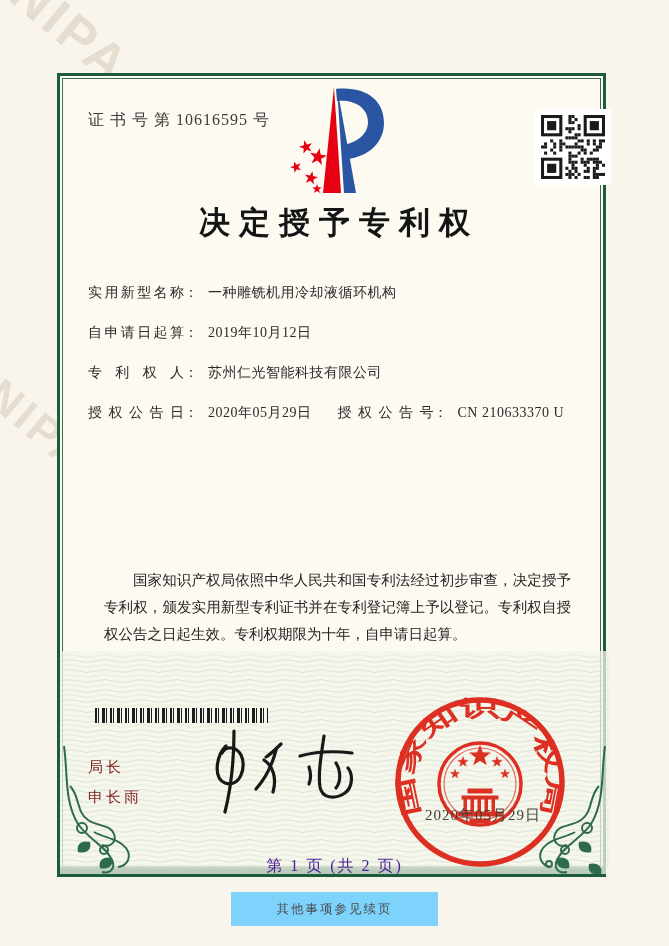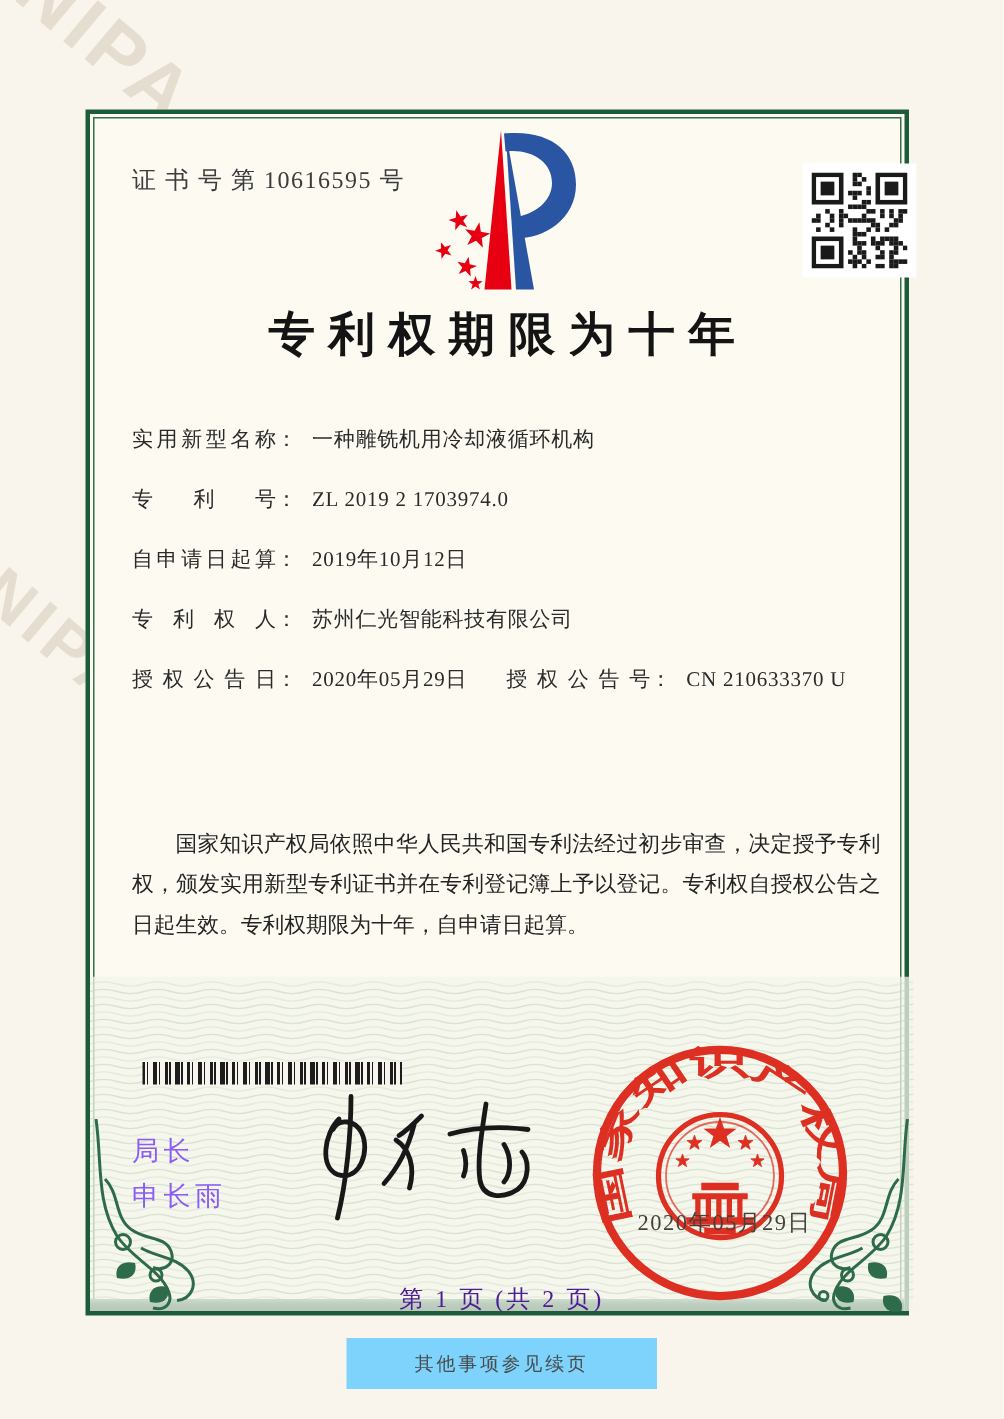--- a/index.html
+++ b/index.html
@@ -66,34 +66,34 @@
   }
   .f-colon{margin-right:10px;}
   .f-value{letter-spacing:0.5px;text-align:center;}
   .grant2{margin-left:26px;}
   .g-label{display:inline-block;width:96px;text-align:justify;text-align-last:justify;}
 
   .paras{
     position:absolute;left:88px;top:551px;width:499px;
     font-size:14.5px;line-height:27px;text-align:justify;color:#242424;
   }
-  .paras p{margin:0;text-indent:2em;font-family:Liberation Mono, monospace;}
+  .paras p{margin:16px;text-indent:2em;}
 
   .guilloche{position:absolute;left:60px;top:651px;}
 
   .barcode{
     position:absolute;left:95px;top:708px;width:173px;height:15px;
     background:repeating-linear-gradient(90deg,
       #1d1d1d 0 2px,#f8f5ee 2px 3px,
       #1d1d1d 3px 4px,#f8f5ee 4px 7px,
       #1d1d1d 7px 10px,#f8f5ee 10px 11px,
       #1d1d1d 11px 12px,#f8f5ee 12px 15px);
   }
 
-  .commissioner{position:absolute;left:88px;top:752px;font-size:18px;color:#8b5cf6;letter-spacing:3px;line-height:30px;}
+  .commissioner{position:absolute;left:88px;top:752px;font-size:15px;color:#7f1d1d;letter-spacing:3px;line-height:30px;}
   .signature{position:absolute;left:196px;top:726px;}
 
   .seal{position:absolute;left:392px;top:694px;opacity:0.94;}
   .seal-date{
     position:absolute;left:398px;top:806px;width:170px;
     text-align:center;font-size:15px;color:#45403a;letter-spacing:1px;
   }
 
   .page-note{
     position:absolute;left:0;top:856px;width:669px;text-align:center;
@@ -304,28 +304,25 @@
           <rect x="42" y="0" width="21" height="21"></rect>
           <rect fill="#ffffff" x="45" y="3" width="15" height="15"></rect>
           <rect x="48" y="6" width="9" height="9"></rect>
           <rect x="0" y="42" width="21" height="21"></rect>
           <rect fill="#ffffff" x="3" y="45" width="15" height="15"></rect>
           <rect x="6" y="48" width="9" height="9"></rect>
         </g>
     </svg>
   </div>
 
-  <div class="title">专利权期限为十年</div>
+  <div class="title">决定授予专利权</div>
 
   <div class="fields">
     <div class="f-row">
       <span class="f-label">实用新型名称</span><span class="f-colon">：</span><span class="f-value">一种雕铣机用冷却液循环机构</span>
-    </div>
-    <div class="f-row">
-      <span class="f-label">专利号</span><span class="f-colon">：</span><span class="f-value">ZL 2019 2 1703974.0</span>
     </div>
     <div class="f-row">
       <span class="f-label">自申请日起算</span><span class="f-colon">：</span><span class="f-value">2019年10月12日</span>
     </div>
     <div class="f-row">
       <span class="f-label">专利权人</span><span class="f-colon">：</span><span class="f-value">苏州仁光智能科技有限公司</span>
     </div>
     <div class="f-row">
       <span class="g-label">授权公告日</span><span class="f-colon">：</span><span class="f-value">2020年05月29日</span><span class="grant2"><span class="g-label">授权公告号</span><span class="f-colon">：</span><span class="f-value">CN 210633370 U</span></span>
     </div>

